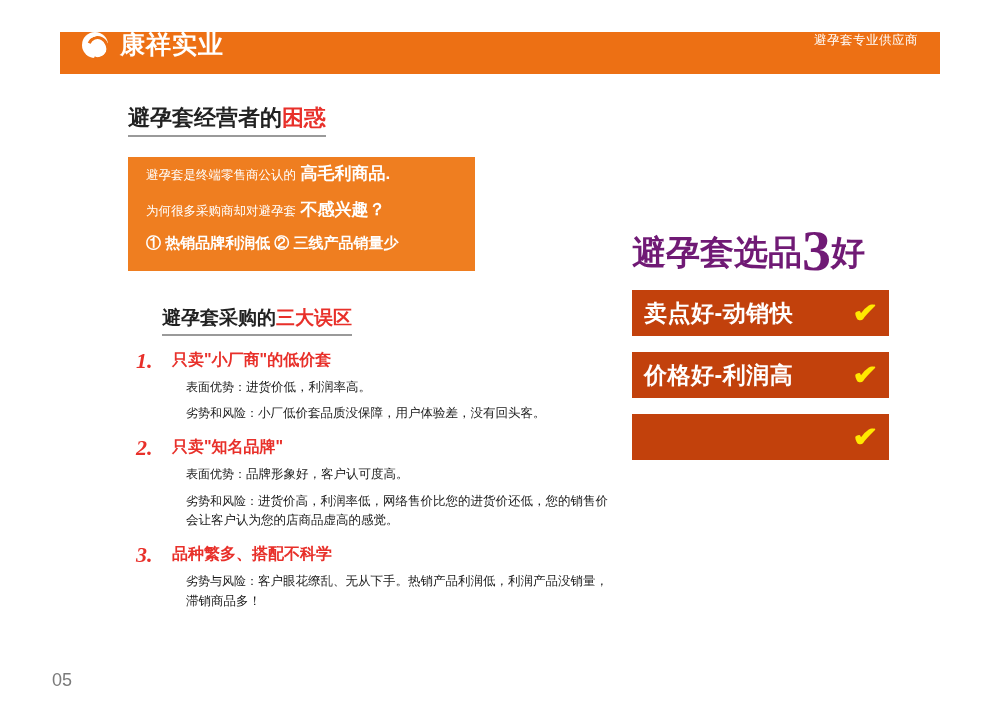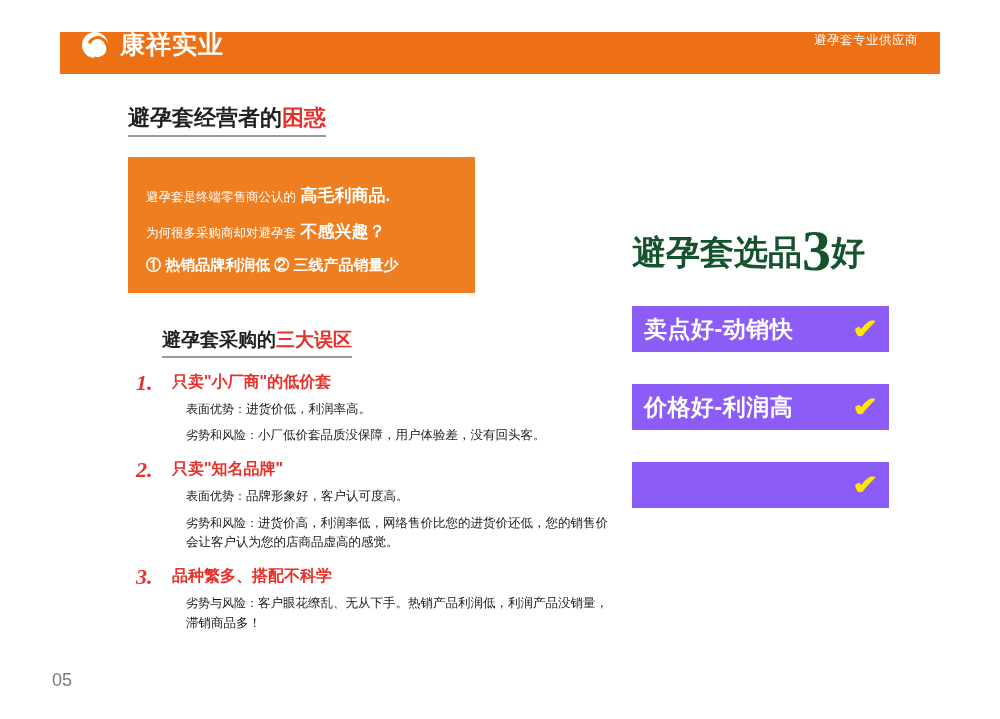--- a/index.html
+++ b/index.html
@@ -85,21 +85,21 @@
   }
   .section-title .hl {
     color: #e8302a;
   }
 
   .orange-box {
     margin-top: 20px;
     width: 347px;
     background: #ef7e20;
     color: #ffffff;
-    padding: 26px 18px 16px 18px;
+    padding: 4px 18px 16px 18px;
     box-sizing: border-box;
   }
   .ob-line {
     line-height: 1.5;
     margin-bottom: 10px;
   }
   .ob-line:last-child { margin-bottom: 0; }
   .ob-small { font-size: 12.5px; }
   .ob-big { font-size: 17px; font-weight: bold; }
   .ob-mid { font-size: 15px; font-weight: bold; }
@@ -153,36 +153,36 @@
   
   .right-col {
     position: absolute;
     left: 632px;
     top: 228px;
     width: 300px;
   }
   .right-title {
     font-size: 34px;
     font-weight: bold;
-    color: #14532d;
+    color: #701a75;
     line-height: 1;
     white-space: nowrap;
   }
   .right-title .big3 {
     font-family: "Liberation Serif", serif;
     font-size: 58px;
     font-weight: bold;
     line-height: 0.8;
     vertical-align: -6px;
   }
   .benefit {
-    margin-top: 32px;
+    margin-top: 16px;
     width: 257px;
     height: 46px;
-    background: #8b5cf6;
+    background: #c2410c;
     display: flex;
     align-items: center;
     padding: 0 12px;
     box-sizing: border-box;
   }
   .benefit-text {
     color: #ffffff;
     font-size: 23px;
     font-weight: bold;
     letter-spacing: 0.5px;

